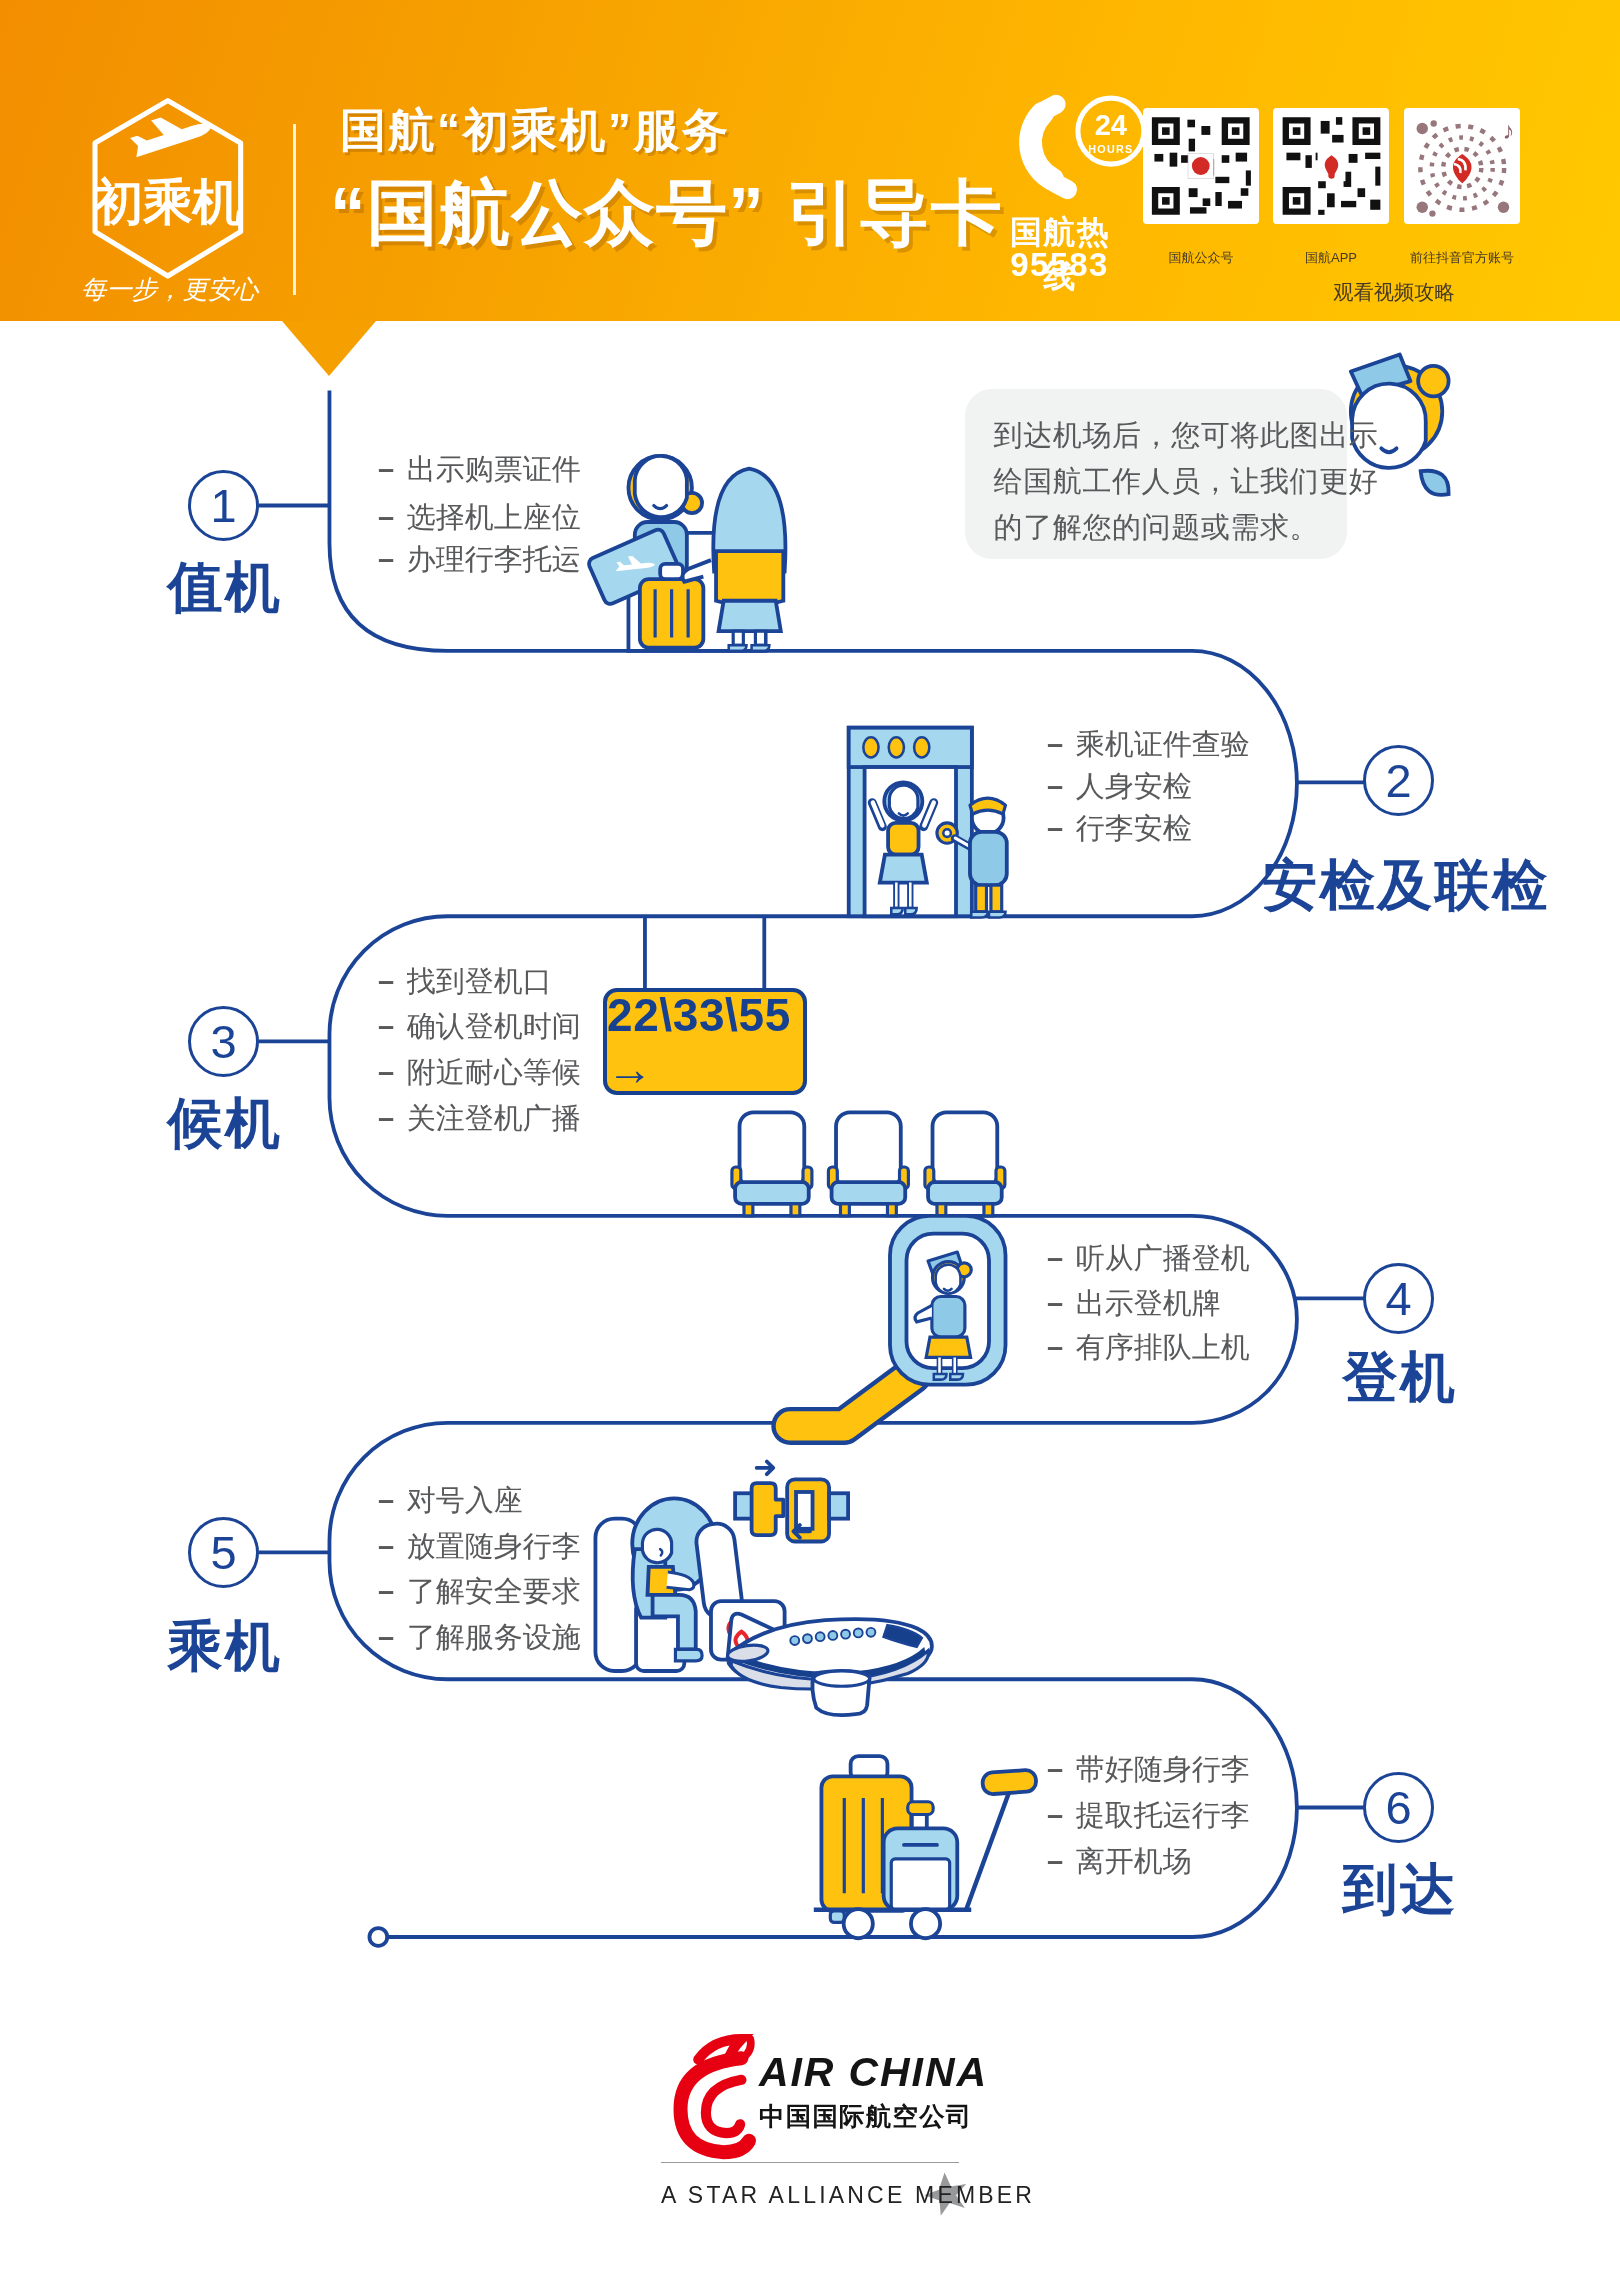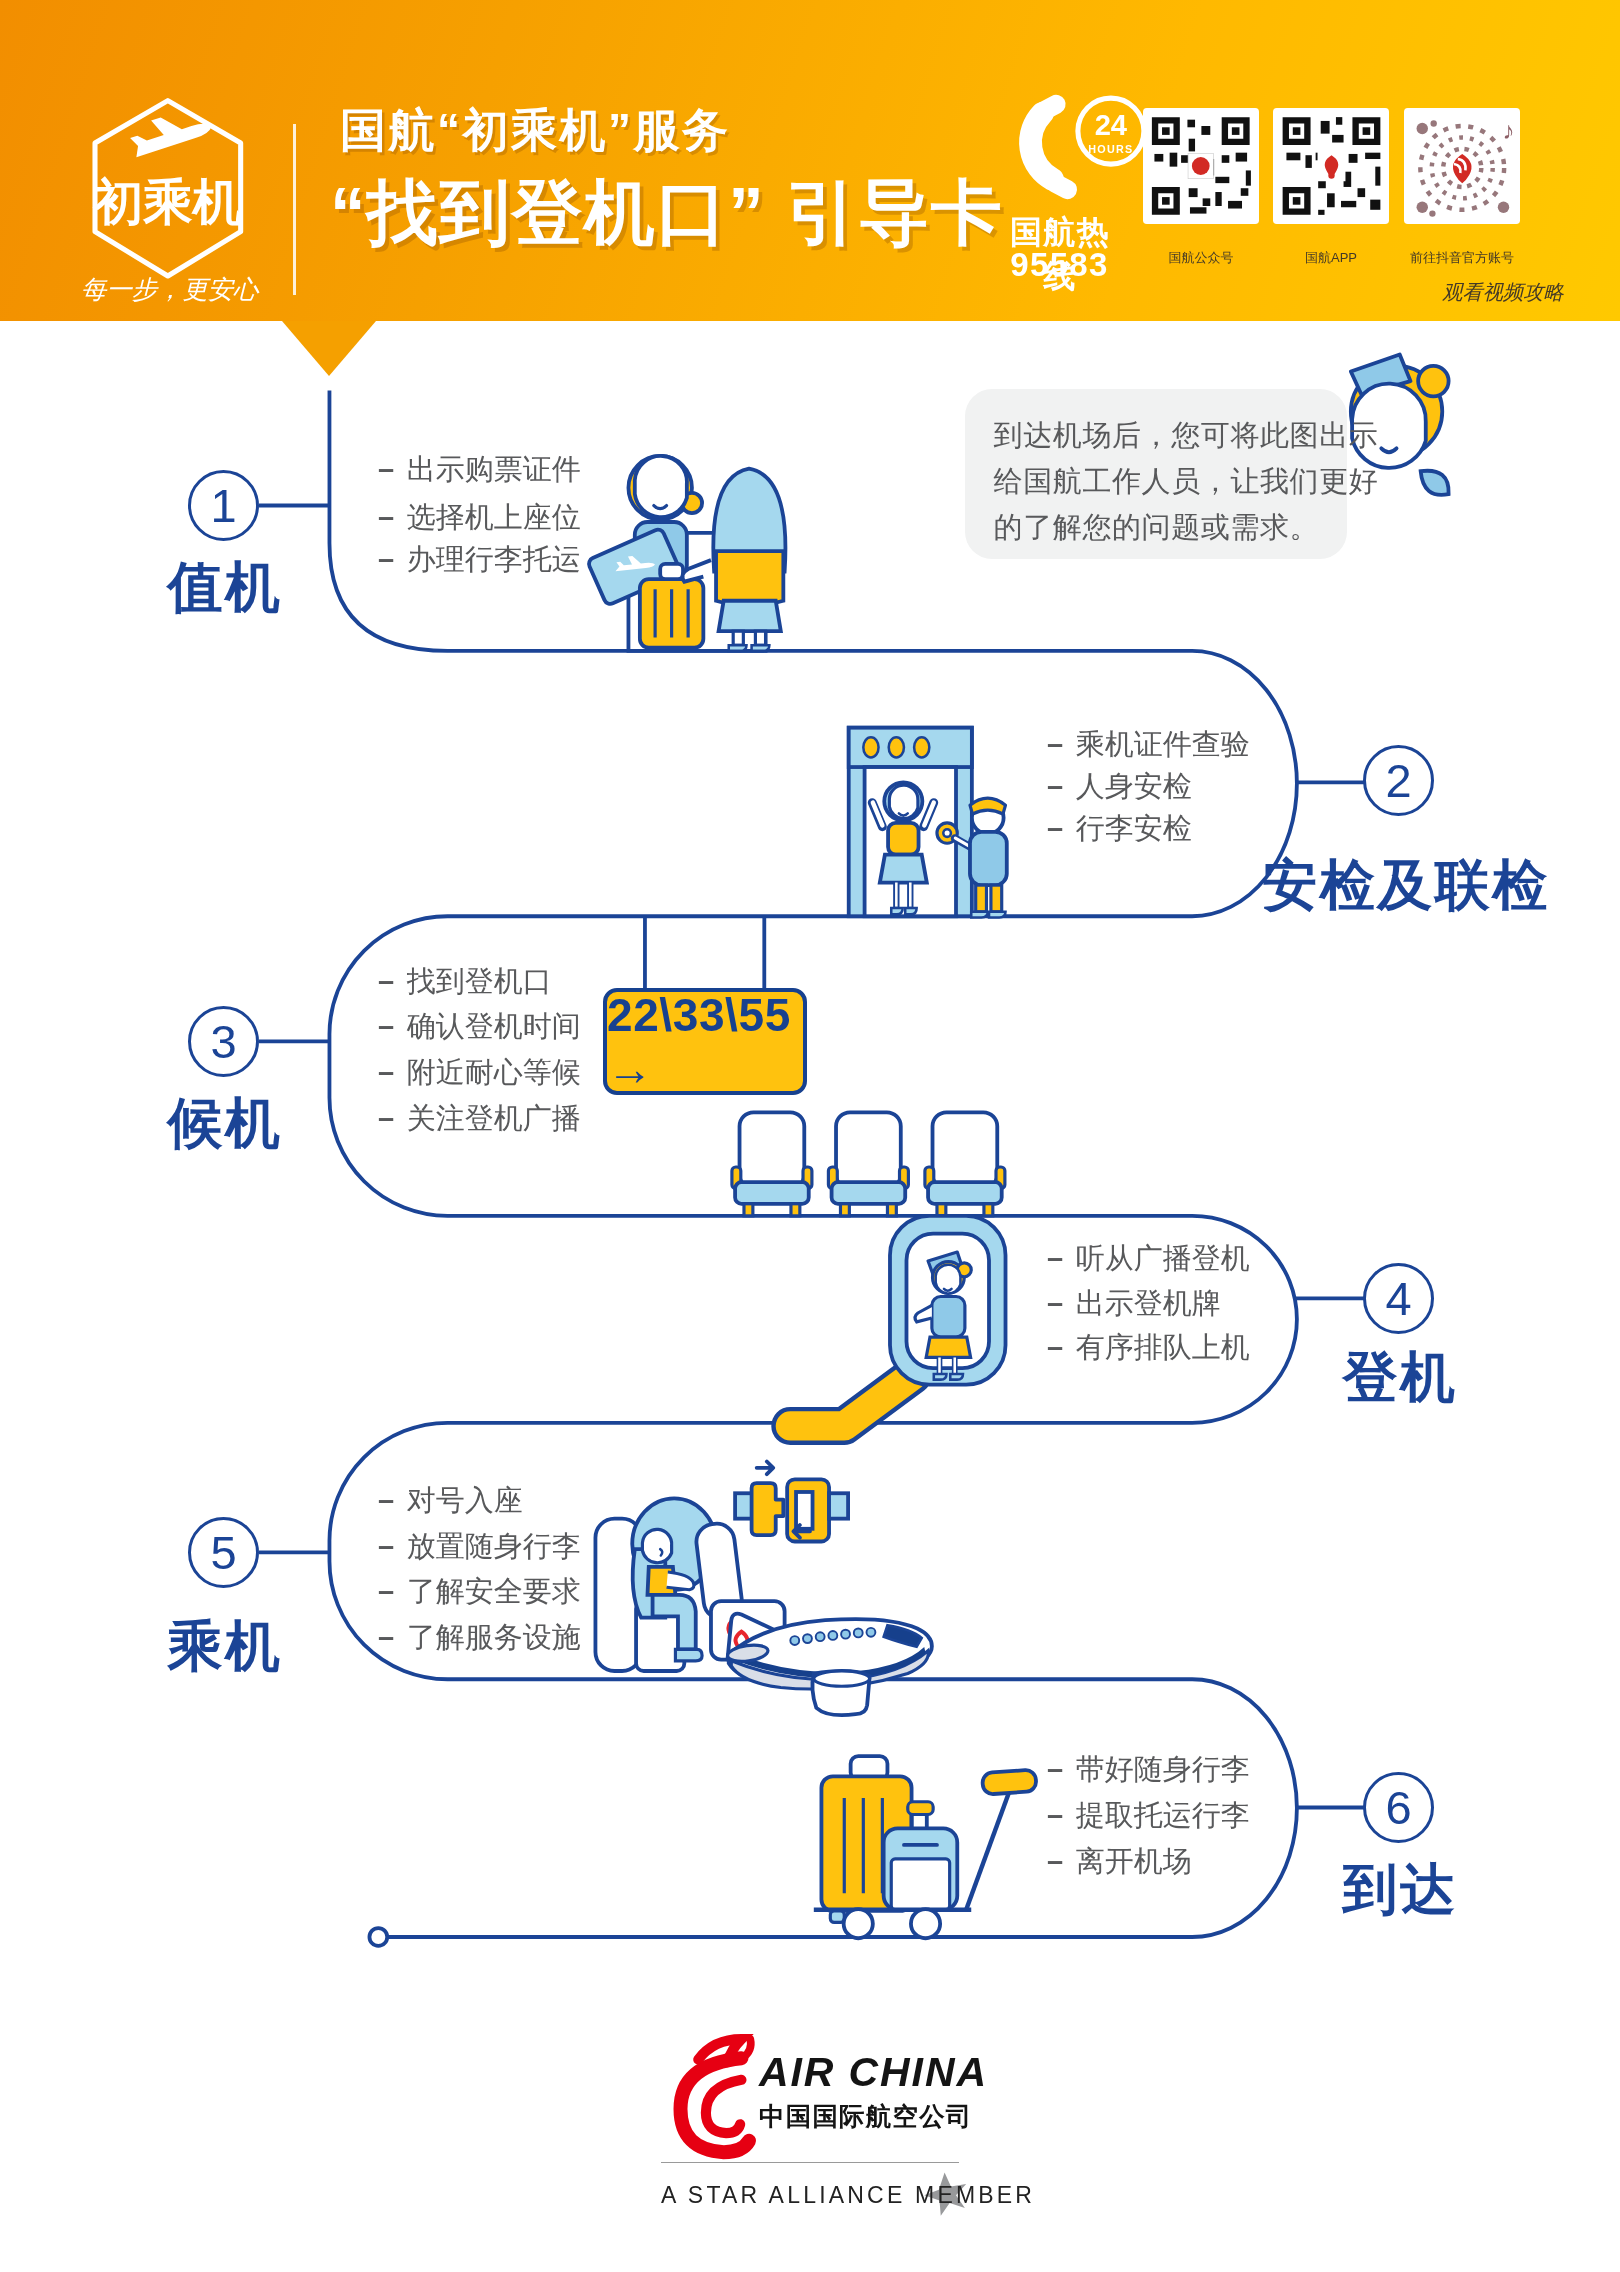--- a/index.html
+++ b/index.html
@@ -65,21 +65,21 @@
     <polygon points="145,18 260,85 260,225 145,295 30,225 30,85" fill="none" stroke="#ffffff" stroke-width="8" stroke-linejoin="round"></polygon>
     <g transform="translate(148,82) rotate(-18)">
       <path d="M -58 8 L 40 8 Q 64 8 70 -2 Q 64 -12 40 -12 L 24 -12 L -2 -40 L -18 -40 L -6 -12 L -34 -12 L -46 -24 L -58 -24 L -50 -8 Z" fill="#ffffff"></path>
     </g>
     <text x="145" y="205" text-anchor="middle" font-size="78" font-weight="800" fill="#ffffff">初乘机</text>
     <text x="148" y="330" text-anchor="middle" font-size="40" font-style="italic" fill="#ffffff">每一步，更安心</text>
   </svg>
   <div class="divider"></div>
 
   <div class="title1">国航“初乘机”服务</div>
-  <div class="title2">“找到登机口” 引导卡</div>
+  <div class="title2">“国航公众号” 引导卡</div>
 
   <svg class="art" style="left:1003px;top:89px;" width="165" height="121" viewBox="0 0 260 190">
     <g>
       <path d="M 62 38 a 66 66 0 0 0 16 104" stroke="#ffffff" stroke-width="36" stroke-linecap="round" fill="none"></path>
       <rect x="48" y="14" width="52" height="30" rx="15" fill="#ffffff" transform="rotate(-28 74 29)"></rect>
       <rect x="66" y="138" width="52" height="30" rx="15" fill="#ffffff" transform="rotate(28 92 153)"></rect>
     </g>
     <g>
       <circle cx="170" cy="66" r="52" fill="none" stroke="#ffffff" stroke-width="8"></circle>
       <text x="170" y="72" text-anchor="middle" font-size="46" font-weight="800" fill="#ffffff">24</text>
@@ -170,21 +170,21 @@
         <circle cx="142" cy="142" r="9"></circle>
       </g>
       <text x="140" y="34" font-size="38" fill="#8d5f66">♪</text>
       <path d="M 77 58 q -22 14 -11 33 q 5 9 11 13 q 6 -4 11 -13 q 11 -19 -11 -33 z" fill="#D22A24"></path>
       <path d="M 70 66 q 14 2 12 18 M 64 74 q 12 2 10 14" stroke="#ffffff" stroke-width="4" fill="none"></path>
     </g>
   </svg>
   <div class="qr-label" style="left:1143px;width:116px;">国航公众号</div>
   <div class="qr-label" style="left:1273px;width:116px;">国航APP</div>
   <div class="qr-label" style="left:1370px;width:184px;">前往抖音官方账号</div>
-  <div class="qr-label2" style="left:1411px;width:184px;font-style:italic;">观看视频攻略</div>
+  <div class="qr-label2" style="left:1302px;width:184px;">观看视频攻略</div>
 
   <svg class="art" width="1620" height="2273" viewBox="0 0 2552 3580">
 
     <path d="M 519 615 V 855 Q 519 1025 705 1025 H 1878
              A 165 209 0 0 1 1878 1443 H 705
              A 186 186 0 0 0 519 1629 V 1729
              A 186 186 0 0 0 705 1915 H 1878
              A 165 163 0 0 1 1878 2241 H 705
              A 186 186 0 0 0 519 2427 V 2459
              A 186 186 0 0 0 705 2645 H 1878

